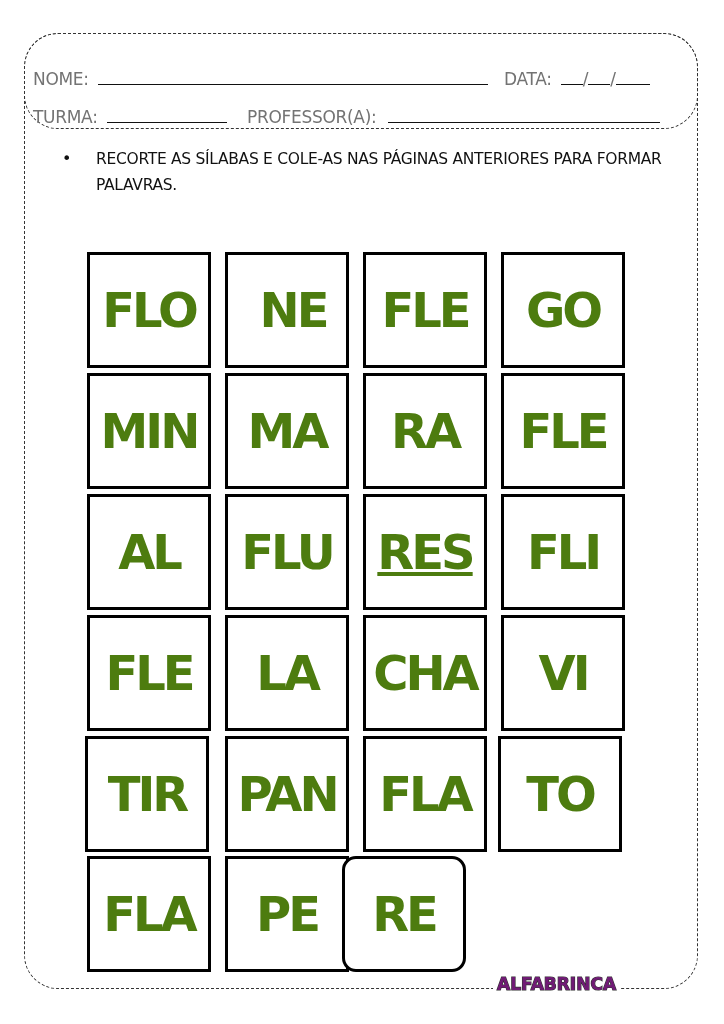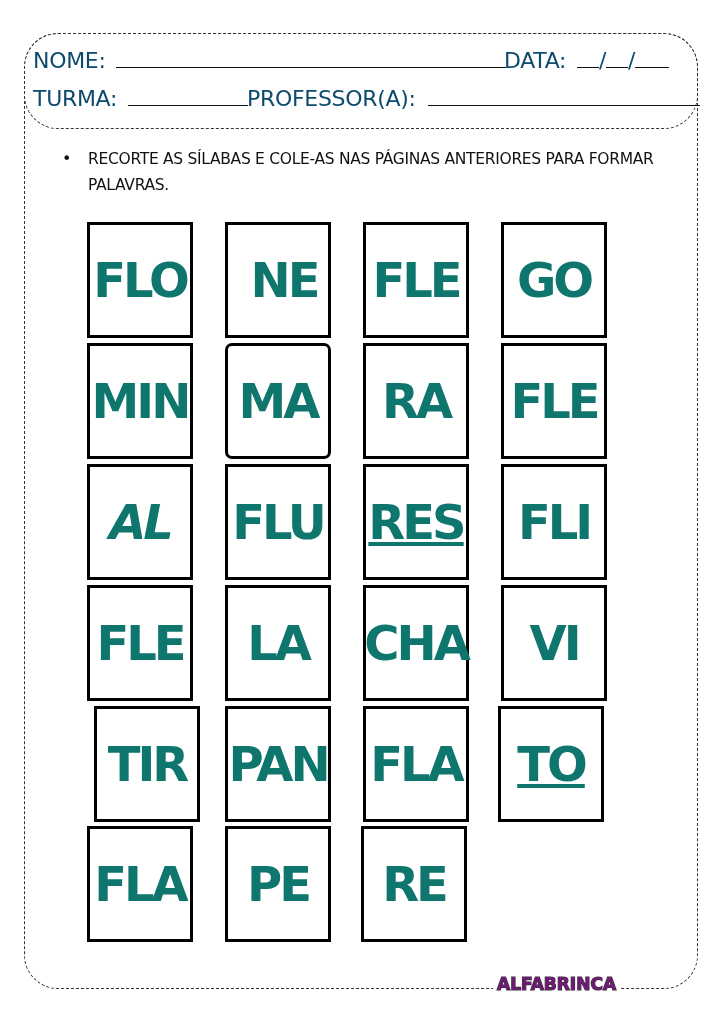--- a/index.html
+++ b/index.html
@@ -5,32 +5,32 @@
   html, body { margin: 0; padding: 0; background: #ffffff; }
   body { width: 724px; height: 1024px; position: relative; overflow: hidden; font-family: "DejaVu Sans", sans-serif; color: #111; }
   .outer-frame {
     position: absolute; left: 24px; top: 33px; width: 674px; height: 956px;
     border: 1.6px dashed #333; border-radius: 34px; box-sizing: border-box;
   }
   .header-box {
     position: absolute; left: 24px; top: 33px; width: 674px; height: 96px;
     border: 1.6px dashed #333; border-radius: 34px; box-sizing: border-box;
   }
-  .hline { position: absolute; font-family: "DejaVu Sans", sans-serif; font-size: 22px; color: #0c4a6e; white-space: nowrap; letter-spacing: -0.3px; }
+  .hline { position: absolute; font-family: "DejaVu Sans", sans-serif; font-size: 17px; color: #737373; white-space: nowrap; letter-spacing: -0.3px; margin-top: 20px; }
   .blank { display: inline-block; border-bottom: 1.5px solid #111; height: 16px; vertical-align: baseline; }
   .instruction {
     position: absolute; left: 62px; top: 146px; width: 600px;
     font-family: "DejaVu Sans", sans-serif; font-size: 15.5px; line-height: 26px; color: #111; letter-spacing: -0.3px;
   }
   .bullet { position: absolute; left: 0; top: 0; font-size: 16px; }
-  .instruction-text { margin-left: 26px; display: block; }
+  .instruction-text { margin-left: 34px; display: block; }
   .card {
-    position: absolute; width: 106px; height: 116px; border: 3px solid #000; box-sizing: border-box;
+    position: absolute; width: 124px; height: 116px; border: 3px solid #000; box-sizing: border-box;
     display: flex; align-items: center; justify-content: center; background: #fff;
-    font-family: "DejaVu Sans", sans-serif; font-weight: bold; font-size: 48px; letter-spacing: -3px; color: #0f766e;
+    font-family: "DejaVu Sans", sans-serif; font-weight: bold; font-size: 48px; letter-spacing: -3px; color: #4d7c0f; margin-top: 30px;
   }
   .brand {
     position: absolute; left: 493px; top: 974px; padding: 0 4px; background: #fff;
     font-family: "DejaVu Sans", sans-serif; font-weight: bold; font-size: 17px; letter-spacing: 0px;
     color: #701a75; -webkit-text-stroke: 1.2px #333; paint-order: stroke fill;
   }
 </style>
 </head>
 <body>
 
@@ -63,37 +63,37 @@
 </div>
 
 <div>
 
   <div class="card" style="left:87px; top:222px;">FLO</div>
   <div class="card" style="left:225px; top:222px;padding-left:12px;">NE</div>
   <div class="card" style="left:363px; top:222px;">FLE</div>
   <div class="card" style="left:501px; top:222px;">GO</div>
 
   <div class="card" style="left:87px; top:343px;">MIN</div>
-  <div class="card" style="left:225px; top:343px;border-radius:7px;">MA</div>
+  <div class="card" style="left:225px; top:343px;">MA</div>
   <div class="card" style="left:363px; top:343px;">RA</div>
   <div class="card" style="left:501px; top:343px;">FLE</div>
 
-  <div class="card" style="left:87px; top:464px;font-style:italic;">AL</div>
+  <div class="card" style="left:87px; top:464px;">AL</div>
   <div class="card" style="left:225px; top:464px;">FLU</div>
   <div class="card" style="left:363px; top:464px;text-decoration:underline;">RES</div>
   <div class="card" style="left:501px; top:464px;">FLI</div>
 
   <div class="card" style="left:87px; top:585px;">FLE</div>
   <div class="card" style="left:225px; top:585px;">LA</div>
   <div class="card" style="left:363px; top:585px;">CHA</div>
   <div class="card" style="left:501px; top:585px;">VI</div>
 
-  <div class="card" style="left:94px; top:706px;">TIR</div>
+  <div class="card" style="left:85px; top:706px;">TIR</div>
   <div class="card" style="left:225px; top:706px;">PAN</div>
   <div class="card" style="left:363px; top:706px;">FLA</div>
-  <div class="card" style="left:498px; top:706px;text-decoration:underline;">TO</div>
+  <div class="card" style="left:498px; top:706px;">TO</div>
 
   <div class="card" style="left:87px; top:826px;">FLA</div>
   <div class="card" style="left:225px; top:826px;">PE</div>
-  <div class="card" style="left:361px; top:826px;">RE</div>
+  <div class="card" style="left:342px; top:826px;border-radius:14px;">RE</div>
 </div>
 
 <div class="brand">ALFABRINCA</div>
 
 </body></html>

